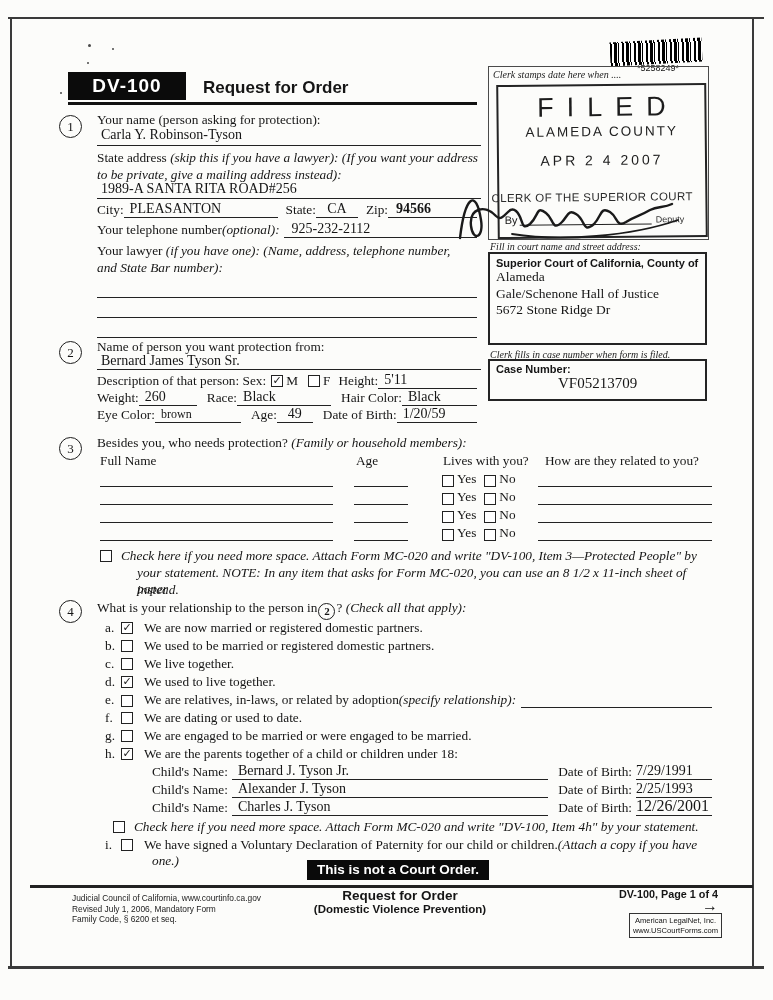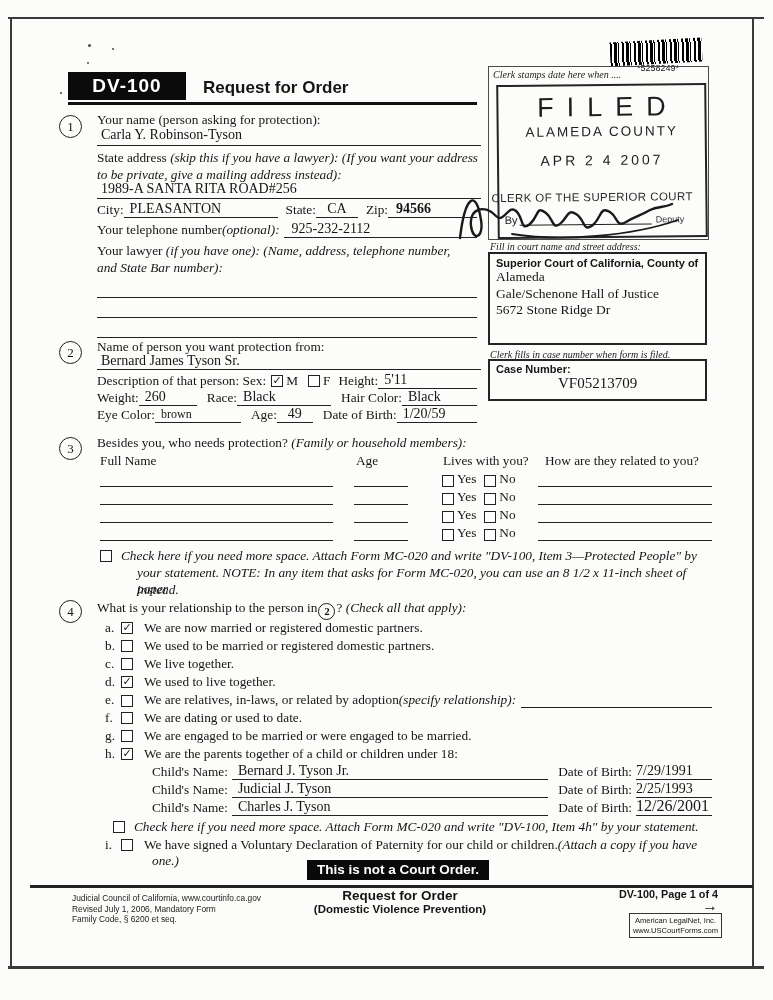--- a/index.html
+++ b/index.html
@@ -252,21 +252,21 @@
   </div>
 
   <div class="r row" style="left:152px;top:763px;width:560px;height:17px;">
     <span style="margin-right:4px;white-space:nowrap;">Child's Name:</span>
     <span class="fld val" style="flex:1;padding-left:6px;font-size:14px;">Bernard J. Tyson Jr.</span>
     <span style="margin:0 4px 0 10px;white-space:nowrap;">Date of Birth:</span>
     <span class="fld val" style="width:76px;font-size:14px;">7/29/1991</span>
   </div>
   <div class="r row" style="left:152px;top:781px;width:560px;height:17px;">
     <span style="margin-right:4px;white-space:nowrap;">Child's Name:</span>
-    <span class="fld val" style="flex:1;padding-left:6px;font-size:14px;">Judicial J. Tyson</span>
+    <span class="fld val" style="flex:1;padding-left:6px;font-size:14px;">Alexander J. Tyson</span>
     <span style="margin:0 4px 0 10px;white-space:nowrap;">Date of Birth:</span>
     <span class="fld val" style="width:76px;font-size:14px;">2/25/1993</span>
   </div>
   <div class="r row" style="left:152px;top:799px;width:560px;height:17px;">
     <span style="margin-right:4px;white-space:nowrap;">Child's Name:</span>
     <span class="fld val" style="flex:1;padding-left:6px;font-size:14px;">Charles J. Tyson</span>
     <span style="margin:0 4px 0 10px;white-space:nowrap;">Date of Birth:</span>
     <span class="fld val" style="width:76px;font-size:16px;">12/26/2001</span>
   </div>
 

